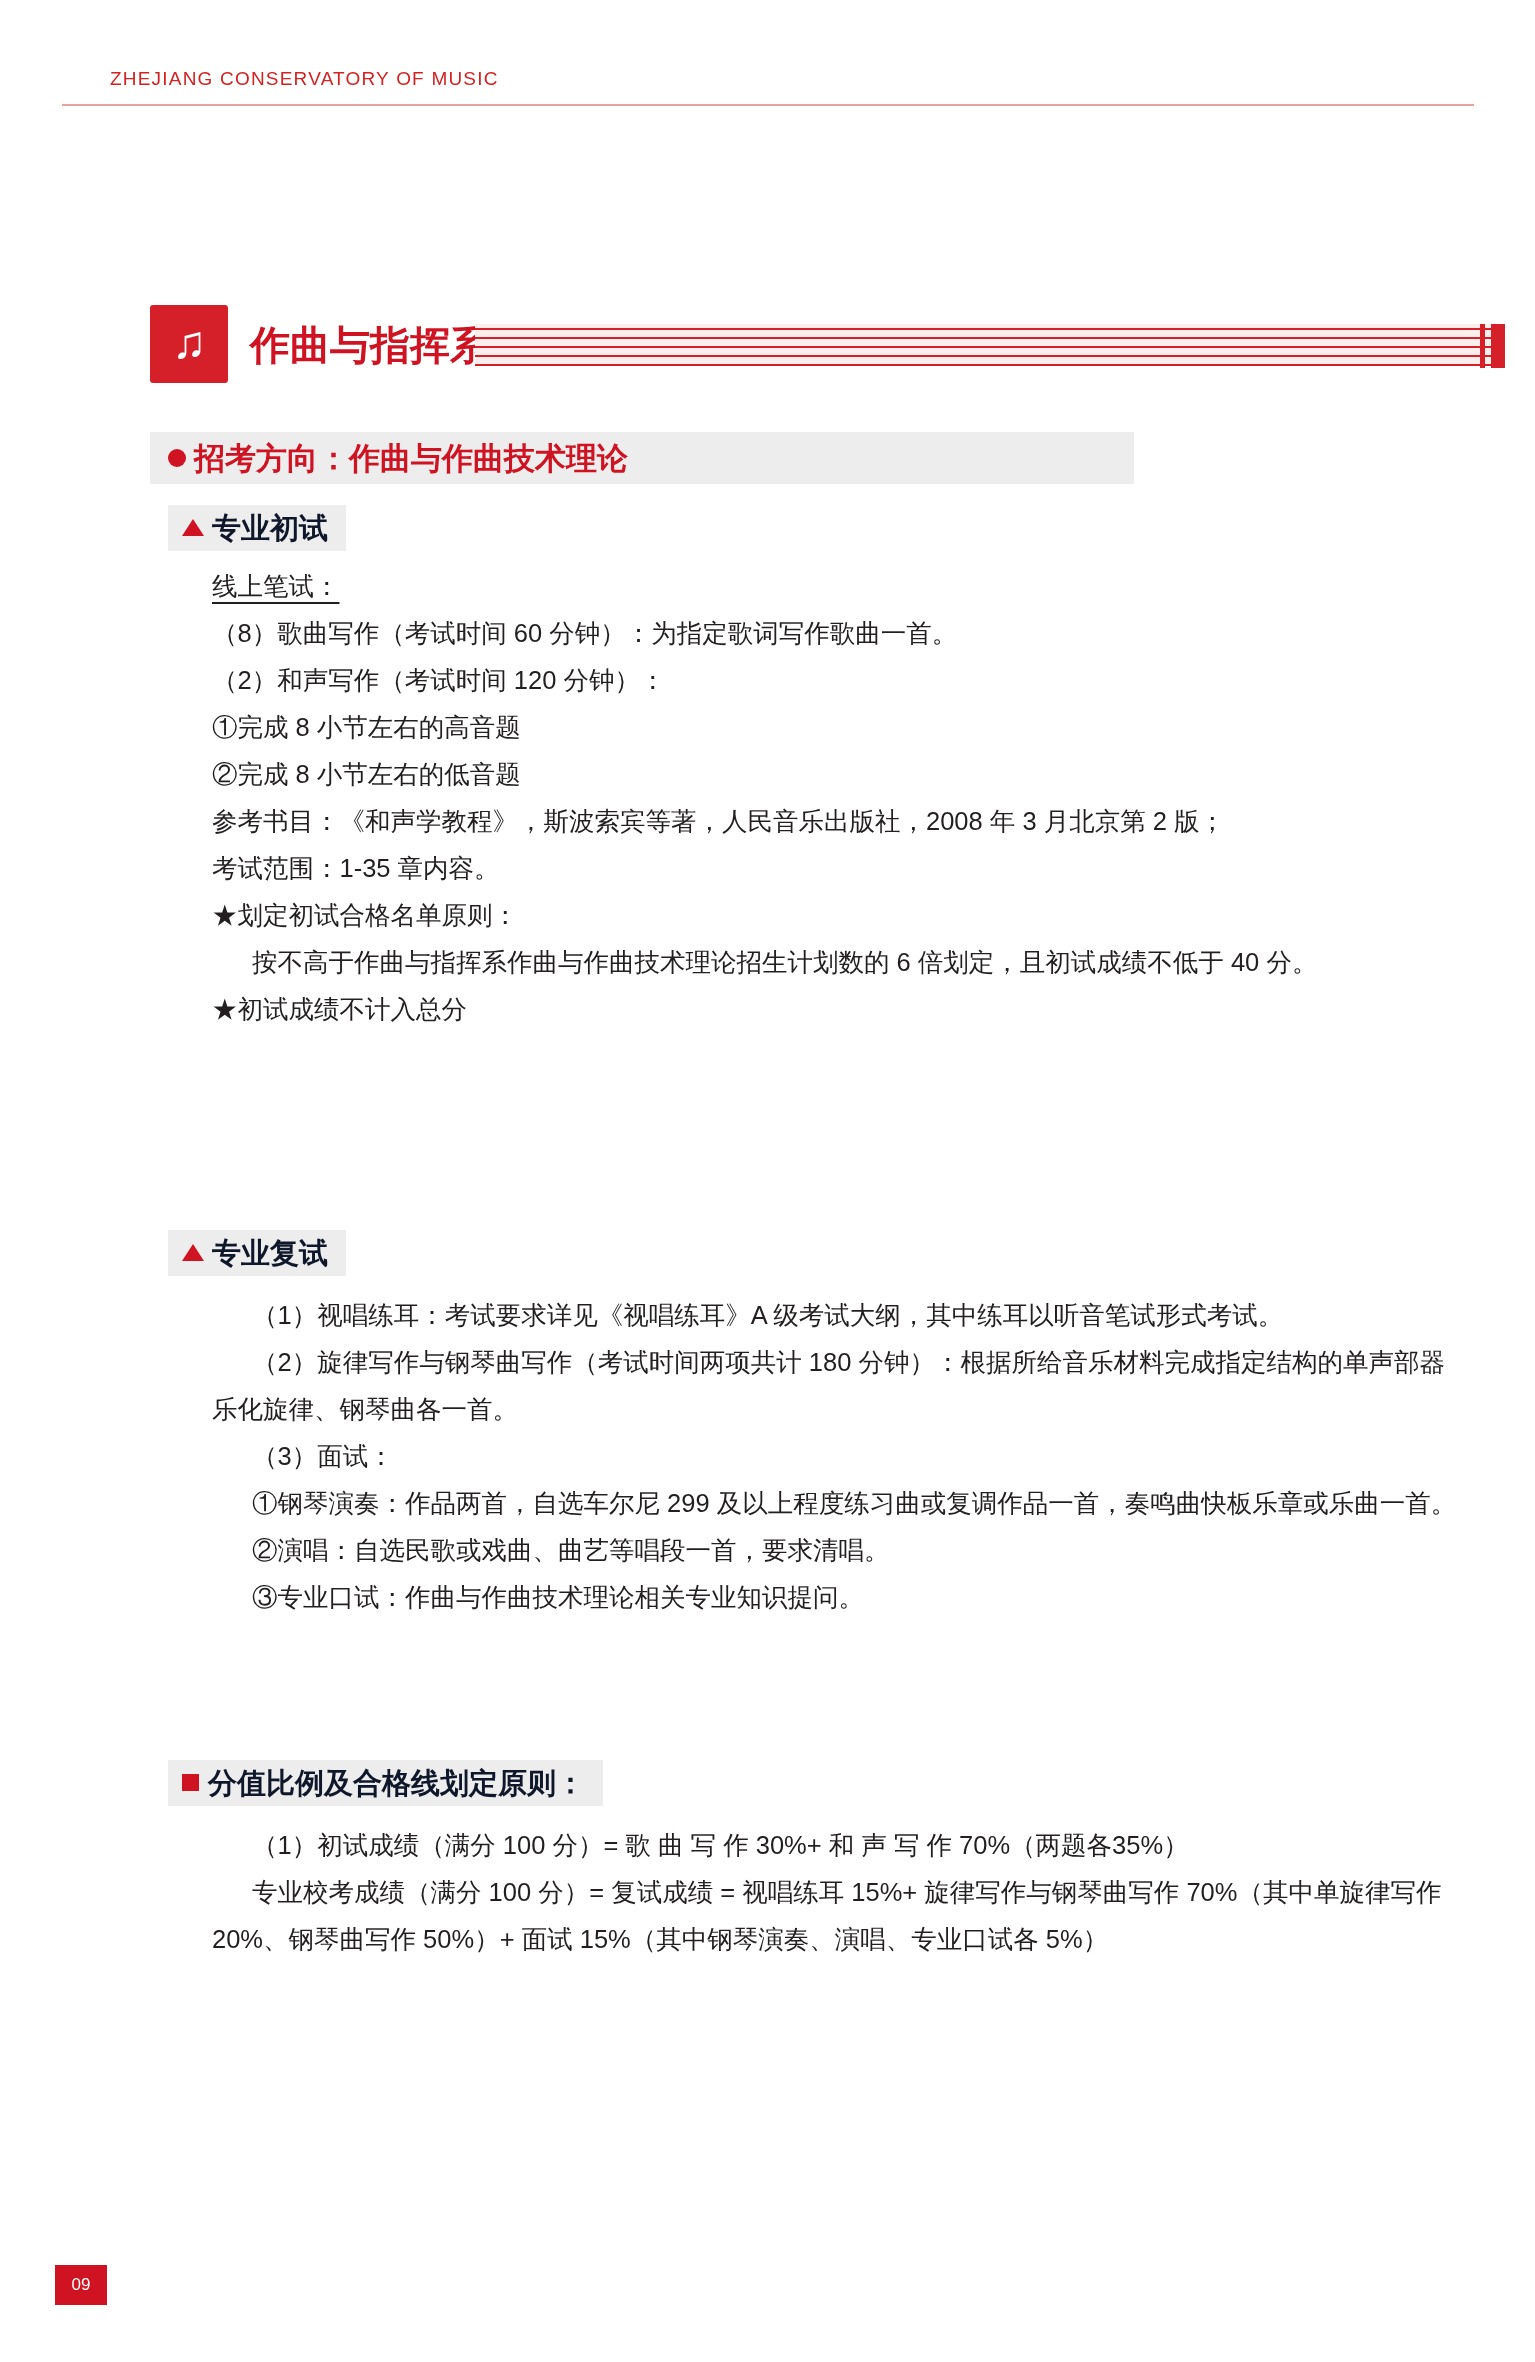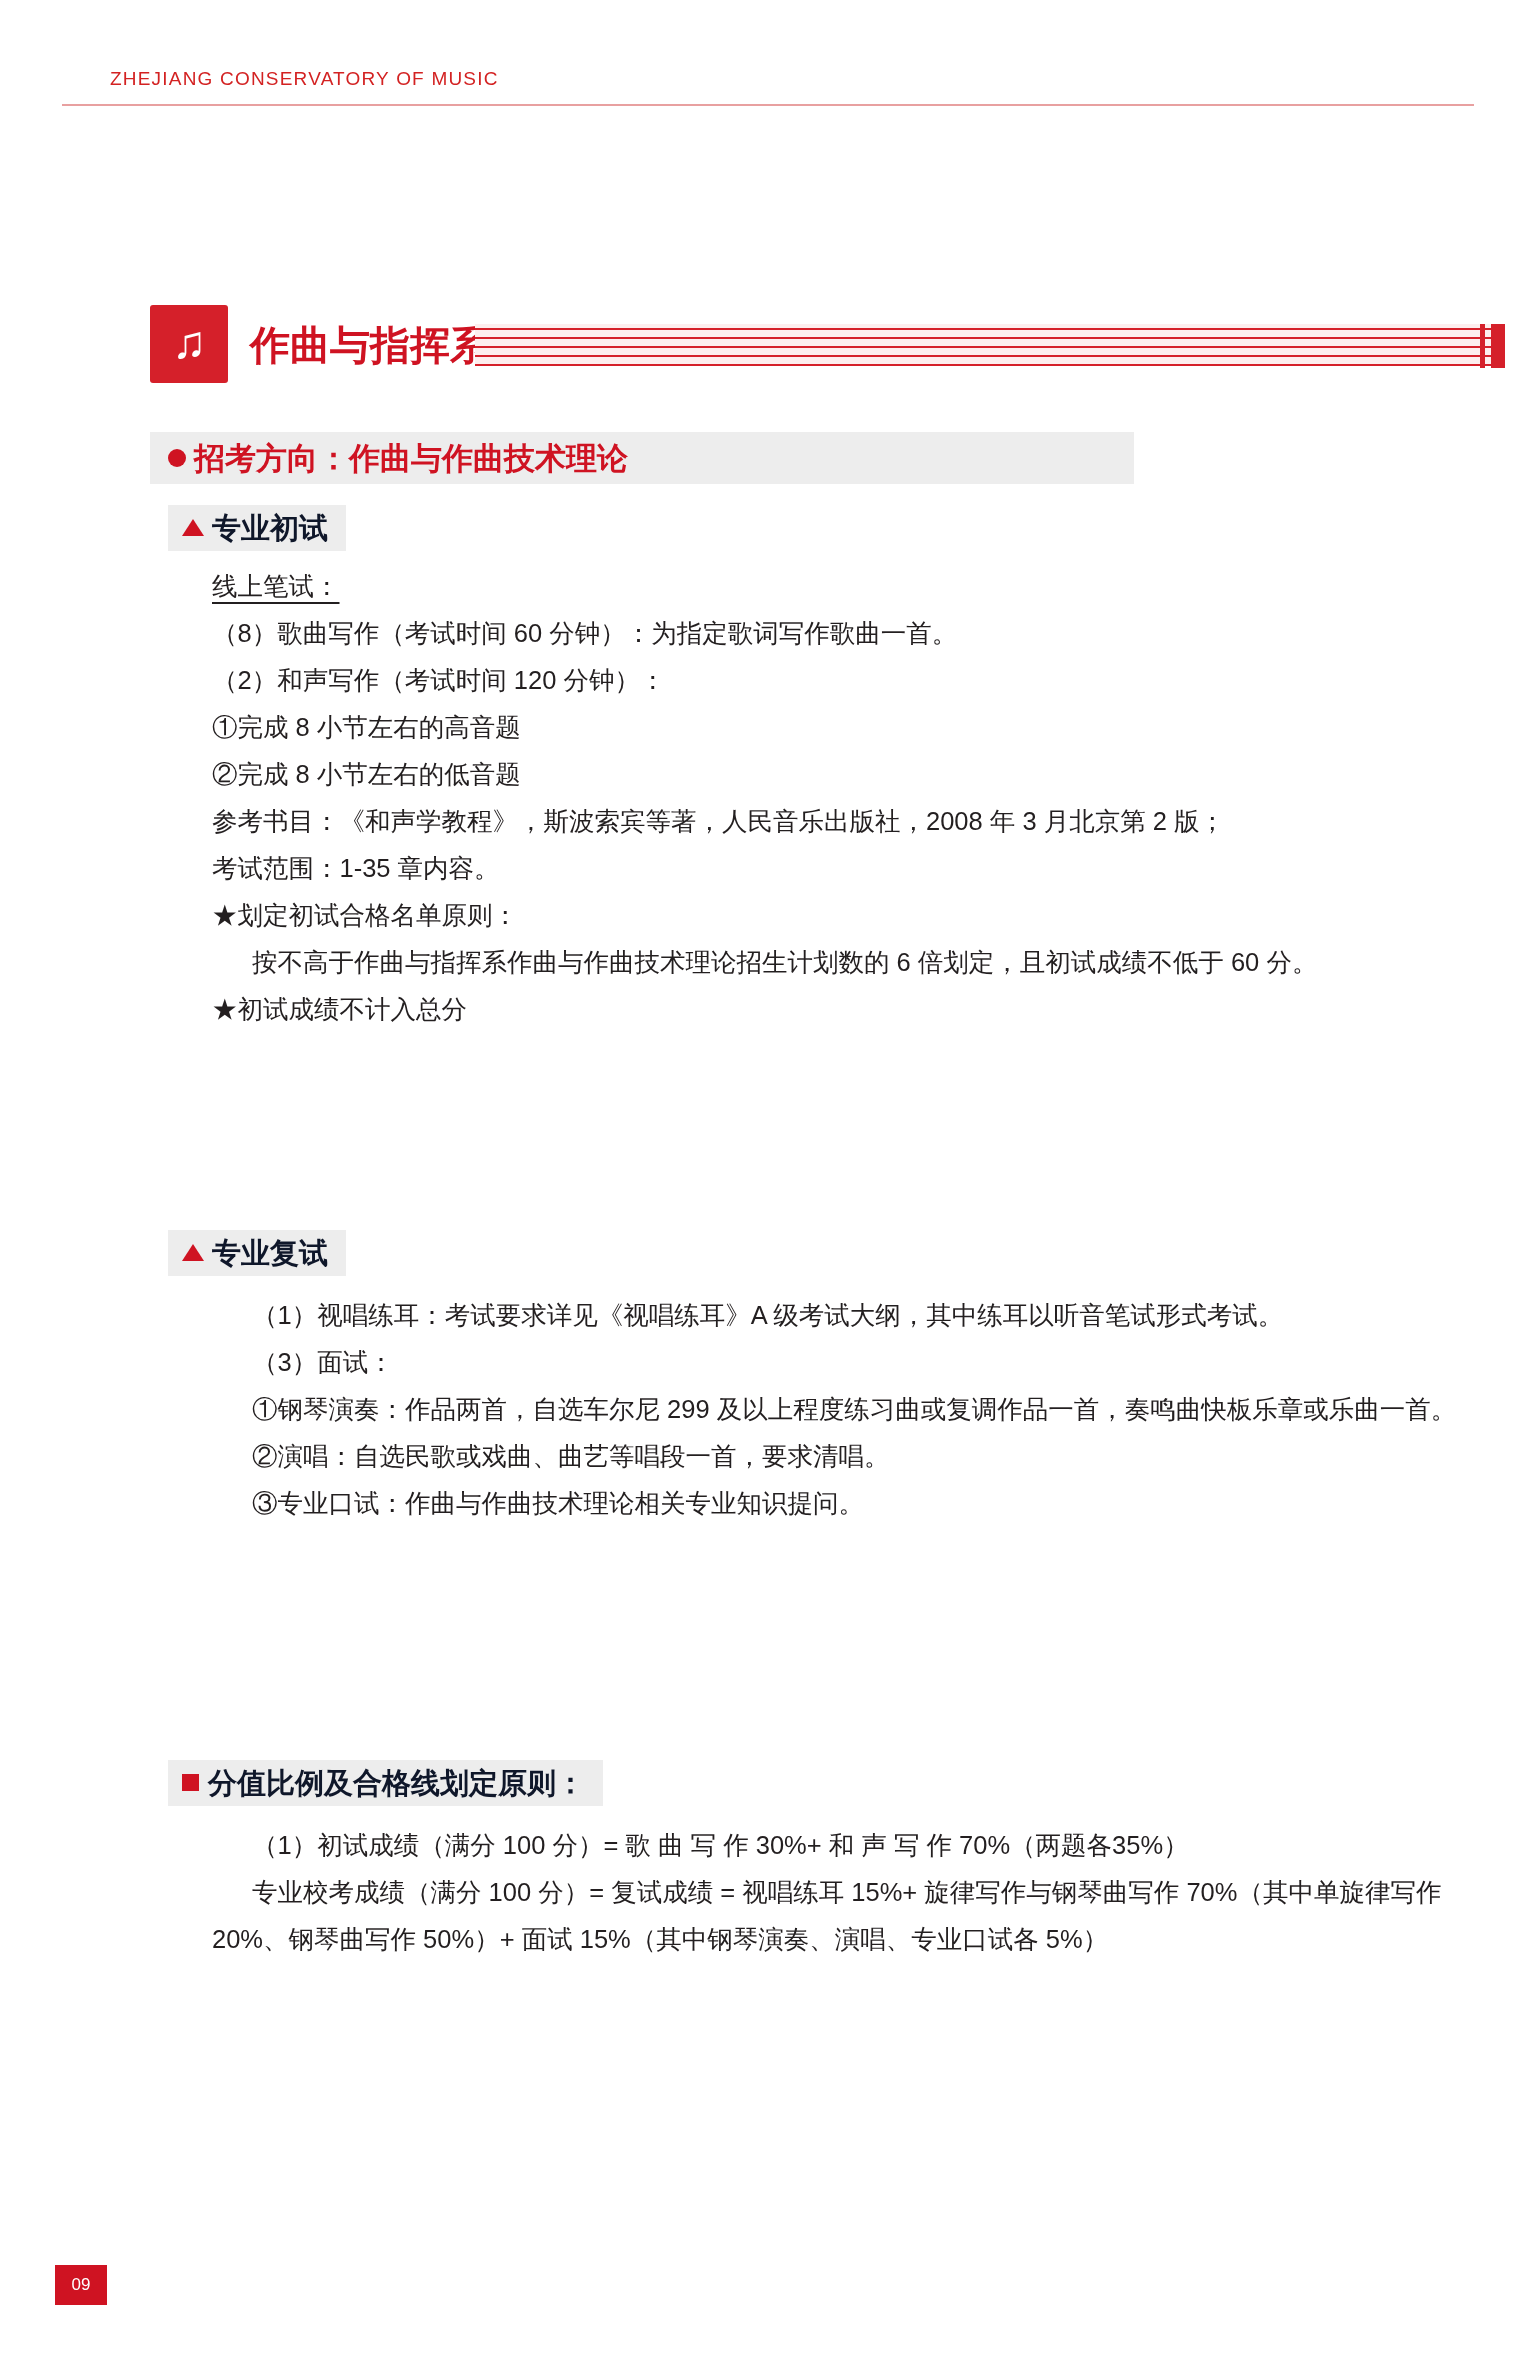--- a/index.html
+++ b/index.html
@@ -284,31 +284,32 @@
 
   <div class="body-text" id="block-prelim">
     <p class="para underline-line">线上笔试：</p>
     <p class="para">（8）歌曲写作（考试时间 60 分钟）：为指定歌词写作歌曲一首。</p>
     <p class="para">（2）和声写作（考试时间 120 分钟）：</p>
     <p class="para">①完成 8 小节左右的高音题</p>
     <p class="para">②完成 8 小节左右的低音题</p>
     <p class="para wrapleft" style="padding-left:78px; text-indent:0;">参考书目：《和声学教程》，斯波索宾等著，人民音乐出版社，2008 年 3 月北京第 2 版；</p>
     <p class="para">考试范围：1-35 章内容。</p>
     <p class="para">★划定初试合格名单原则：</p>
-    <p class="para wrapleft" style="padding-left:78px; text-indent:40px;">按不高于作曲与指挥系作曲与作曲技术理论招生计划数的 6 倍划定，且初试成绩不低于 60 分。</p>
+    <p class="para wrapleft" style="padding-left:78px; text-indent:40px;">按不高于作曲与指挥系作曲与作曲技术理论招生计划数的 6 倍划定，且初试成绩不低于 40 分。</p>
     <p class="para">★初试成绩不计入总分</p>
   </div>
 
   <div class="chip" id="chip-retest">
     <span class="tri"></span>
     <span class="chip-txt">专业复试</span>
   </div>
 
   <div class="body-text" id="block-retest">
     <p class="para wrapleft" style="padding-left:78px; text-indent:40px;">（1）视唱练耳：考试要求详见《视唱练耳》A 级考试大纲，其中练耳以听音笔试形式考试。</p>
+    <p class="para wrapleft" style="padding-left:78px; text-indent:40px;">（2）旋律写作与钢琴曲写作（考试时间两项共计 180 分钟）：根据所给音乐材料完成指定结构的单声部器乐化旋律、钢琴曲各一首。</p>
     <p class="para indent">（3）面试：</p>
     <p class="para wrapleft" style="padding-left:78px; text-indent:40px;">①钢琴演奏：作品两首，自选车尔尼 299 及以上程度练习曲或复调作品一首，奏鸣曲快板乐章或乐曲一首。</p>
     <p class="para indent">②演唱：自选民歌或戏曲、曲艺等唱段一首，要求清唱。</p>
     <p class="para indent">③专业口试：作曲与作曲技术理论相关专业知识提问。</p>
   </div>
 
   <div class="chip" id="chip-score">
     <span class="sq"></span>
     <span class="chip-txt">分值比例及合格线划定原则：</span>
   </div>

